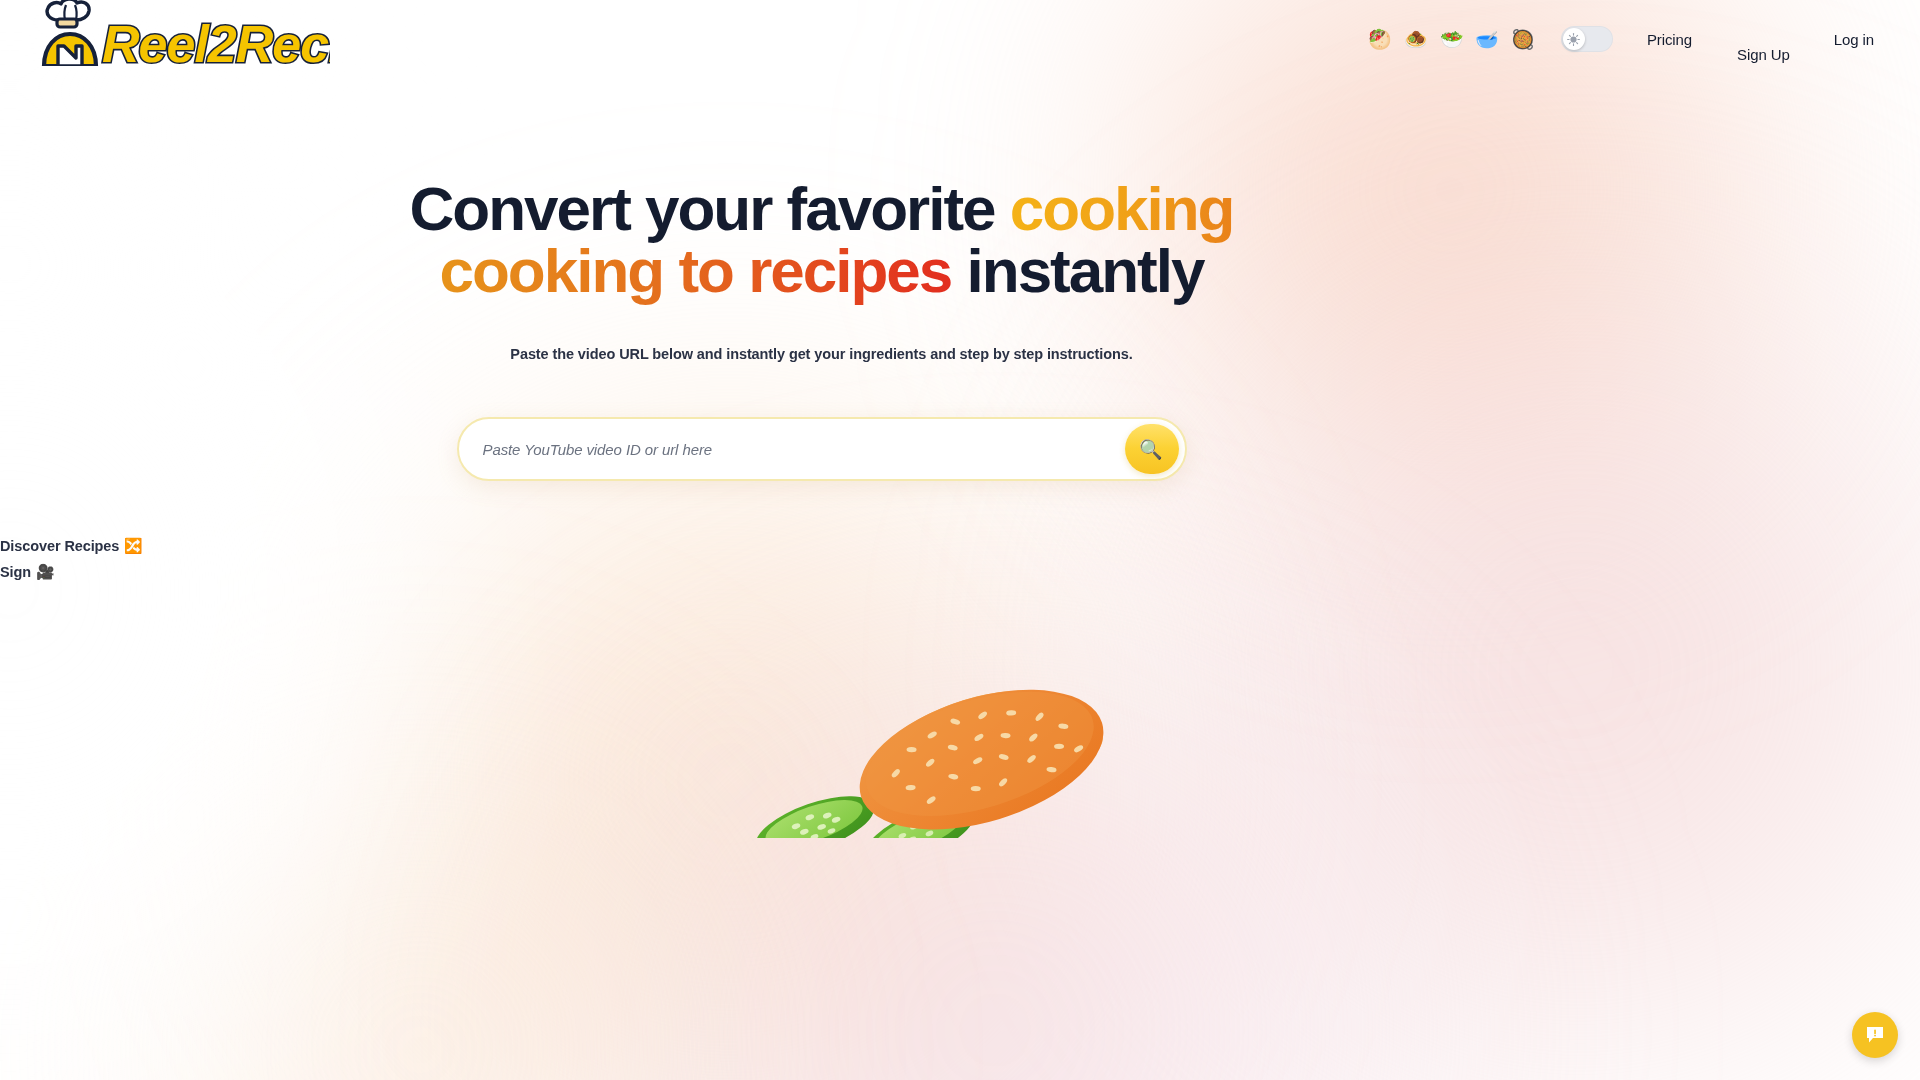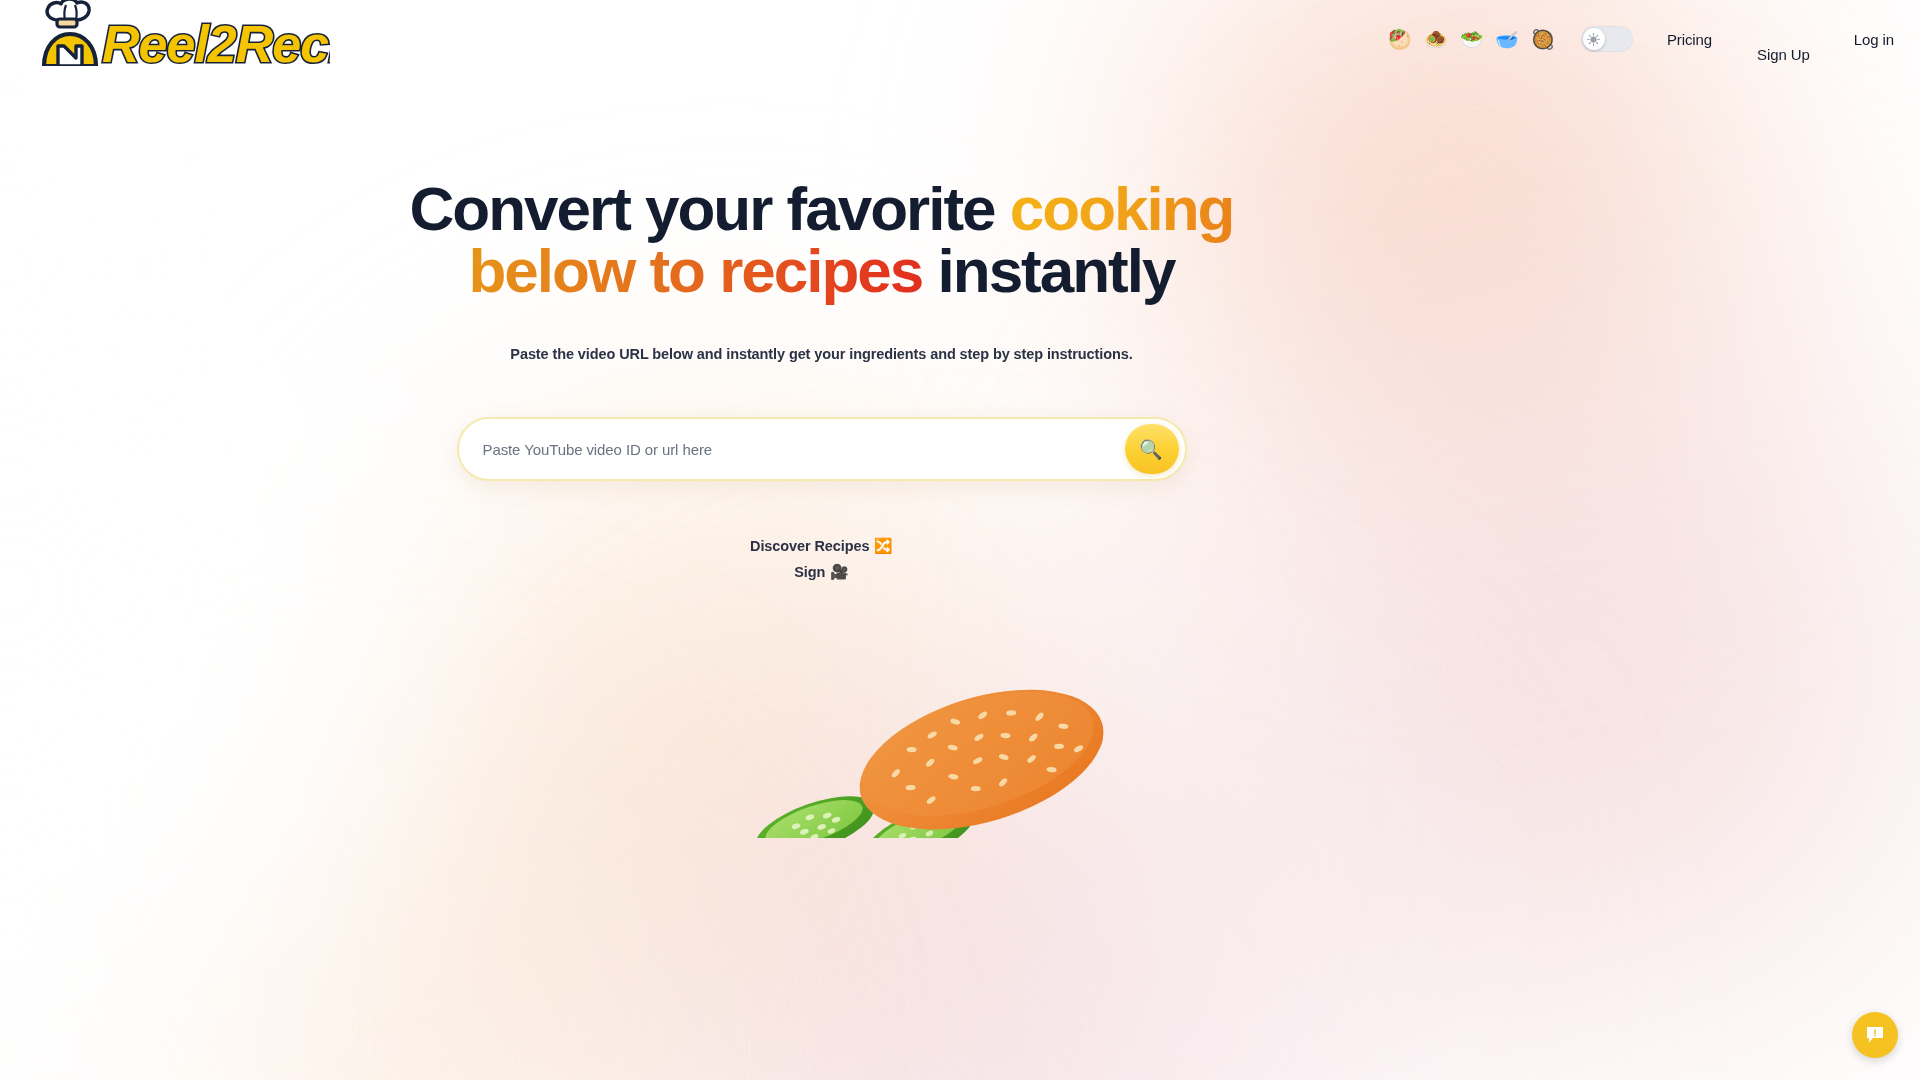--- a/index.html
+++ b/index.html
@@ -133,21 +133,21 @@
     font-size: 15px;
     font-weight: normal;
     color: #141c2f;
     text-decoration: none;
     letter-spacing: -0.1px;
     cursor: pointer;
     white-space: nowrap;
   }
   #nav-pricing { margin-right: 45px; }
   #nav-signup  { margin-right: 44px; margin-top: 31px; }
-  #nav-login   { margin-right: 4px; }
+  #nav-login   { margin-right: 24px; }
 
   
   #hero {
     position: absolute;
     top: 0; left: 0;
     width: 1643px;
     z-index: 10;
     text-align: center;
   }
 
@@ -202,20 +202,21 @@
     flex: 1;
     height: 58px;
     border: none;
     outline: none;
     background: transparent;
     font-family: "Liberation Sans", sans-serif;
     font-size: 15px;
     color: #2b3245;
     padding-left: 24px;
     letter-spacing: -0.1px;
+    font-style: italic;
   }
   #search-input::placeholder { color: #6b7280; opacity: 1; }
 
   #search-submit {
     width: 54px;
     height: 50px;
     border: none;
     border-radius: 26px;
     background: linear-gradient(180deg, #ffe16a 0%, #fcd234 48%, #f7c323 100%);
     cursor: pointer;
@@ -225,21 +226,20 @@
     align-items: center;
     justify-content: center;
     box-shadow: 0 2px 6px rgba(201,160,20,0.24);
   }
 
   
   #quick-links {
     margin-top: 56px;
     display: flex;
     flex-direction: column;
-    align-items: center;
     gap: 8px;
   }
   .quick-link {
     font-size: 14.5px;
     font-weight: bold;
     color: #2b3245;
     text-decoration: none;
     letter-spacing: -0.1px;
     cursor: pointer;
     display: inline-flex;
@@ -346,21 +346,21 @@
     <a class="nav-link" id="nav-pricing" href="#">Pricing</a>
     <a class="nav-link" id="nav-signup" href="#">Sign Up</a>
     <a class="nav-link" id="nav-login" href="#">Log in</a>
   </div>
 </header>
 
 <main id="hero">
 
   <h1 id="hero-headline">
     <span class="line"><span>Convert your favorite </span><span class="grad-cooking">cooking</span></span>
-    <span class="line"><span class="grad-videos">below to recipes</span><span> instantly</span></span>
+    <span class="line"><span class="grad-videos">cooking to recipes</span><span> instantly</span></span>
   </h1>
 
   <p id="hero-subtitle">Paste the video URL below and instantly get your ingredients and step by step instructions.</p>
 
   <form id="search-wrap">
     <input id="search-input" type="text" placeholder="Paste YouTube video ID or url here" style="">
     <button id="search-submit" type="submit">
       <span>🔍</span>
     </button>
   </form>

